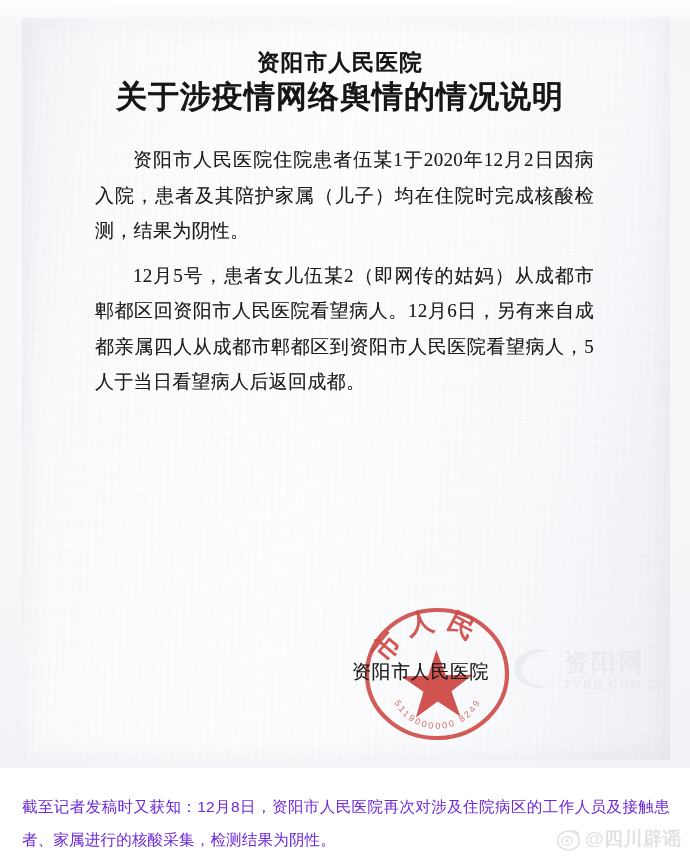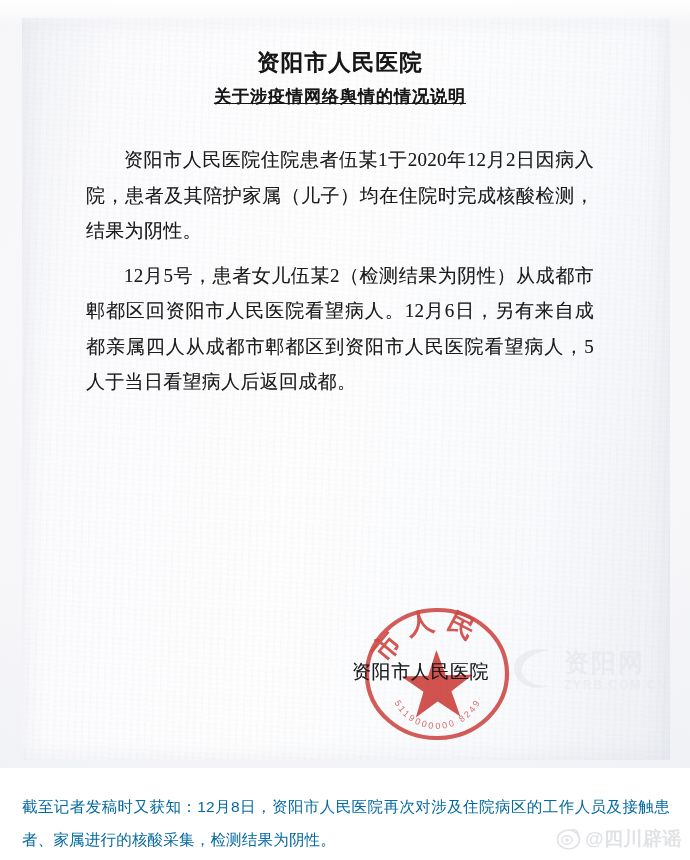--- a/index.html
+++ b/index.html
@@ -63,32 +63,32 @@
   .doc-title {
     text-align: center;
     font-weight: bold;
     font-size: 22.5px;
     line-height: 34px;
     color: #161616;
     letter-spacing: 1.2px;
     text-shadow: 0 0 0.6px rgba(0,0,0,0.45);
   }
   .doc-title .t-line { display: block; white-space: nowrap; }
-  .doc-title .t-line2 { font-size: 17px; letter-spacing: 1px; text-decoration: underline; }
+  .doc-title .t-line2 { font-size: 31px; letter-spacing: 1px; }
 
   .doc-paras { margin-top: 28px; }
 
   .doc-para {
     font-size: 19px;
     line-height: 35.5px;
     color: #1b1b1b;
     text-align: justify;
     text-align-last: left;
     text-indent: 2em;
-    margin: 0 0 9px 0;
+    margin: 0 0 9px 9px;
     letter-spacing: 0.3px;
     text-shadow: 0 0 0.5px rgba(20,20,25,0.35);
   }
 
   
   #signature-block {
     position: absolute;
     left: 352px;
     top: 655px;
     width: 210px;
@@ -161,30 +161,31 @@
     background: #ffffff;
   }
   #caption-text {
     position: absolute;
     left: 22px;
     top: 22px;
     width: 648px;
     font-family: "Liberation Sans", "DejaVu Sans", sans-serif;
     font-size: 15.5px;
     line-height: 33px;
-    color: #0369a1;
+    color: #6d28d9;
     text-align: justify;
     text-align-last: left;
     letter-spacing: 0.2px;
   }
   #weibo-watermark {
     position: absolute;
     right: 8px;
     bottom: 8px;
     display: flex;
+    align-items: center;
     gap: 4px;
     opacity: 0.30;
   }
   #weibo-watermark .wb-handle {
     font-family: "Liberation Sans", "DejaVu Sans", sans-serif;
     font-size: 19px;
     font-weight: bold;
     color: #9aa0ab;
     letter-spacing: 0.5px;
   }
@@ -230,21 +231,21 @@
   </div>
 
   <div id="doc-body">
     <div class="doc-title">
       <span class="t-line t-line1">资阳市人民医院</span>
       <span class="t-line t-line2">关于涉疫情网络舆情的情况说明</span>
     </div>
 
     <div class="doc-paras">
       <p class="doc-para">资阳市人民医院住院患者伍某1于2020年12月2日因病入院，患者及其陪护家属（儿子）均在住院时完成核酸检测，结果为阴性。</p>
-      <p class="doc-para">12月5号，患者女儿伍某2（检测结果为阴性）从成都市郫都区回资阳市人民医院看望病人。12月6日，另有来自成都亲属四人从成都市郫都区到资阳市人民医院看望病人，5人于当日看望病人后返回成都。</p>
+      <p class="doc-para">12月5号，患者女儿伍某2（即网传的姑妈）从成都市郫都区回资阳市人民医院看望病人。12月6日，另有来自成都亲属四人从成都市郫都区到资阳市人民医院看望病人，5人于当日看望病人后返回成都。</p>
     </div>
   </div>
 
   <div id="signature-block">
     <div class="sig-line">资阳市人民医院</div>
   </div>
 
 </div>
 
 <div id="caption-area">

